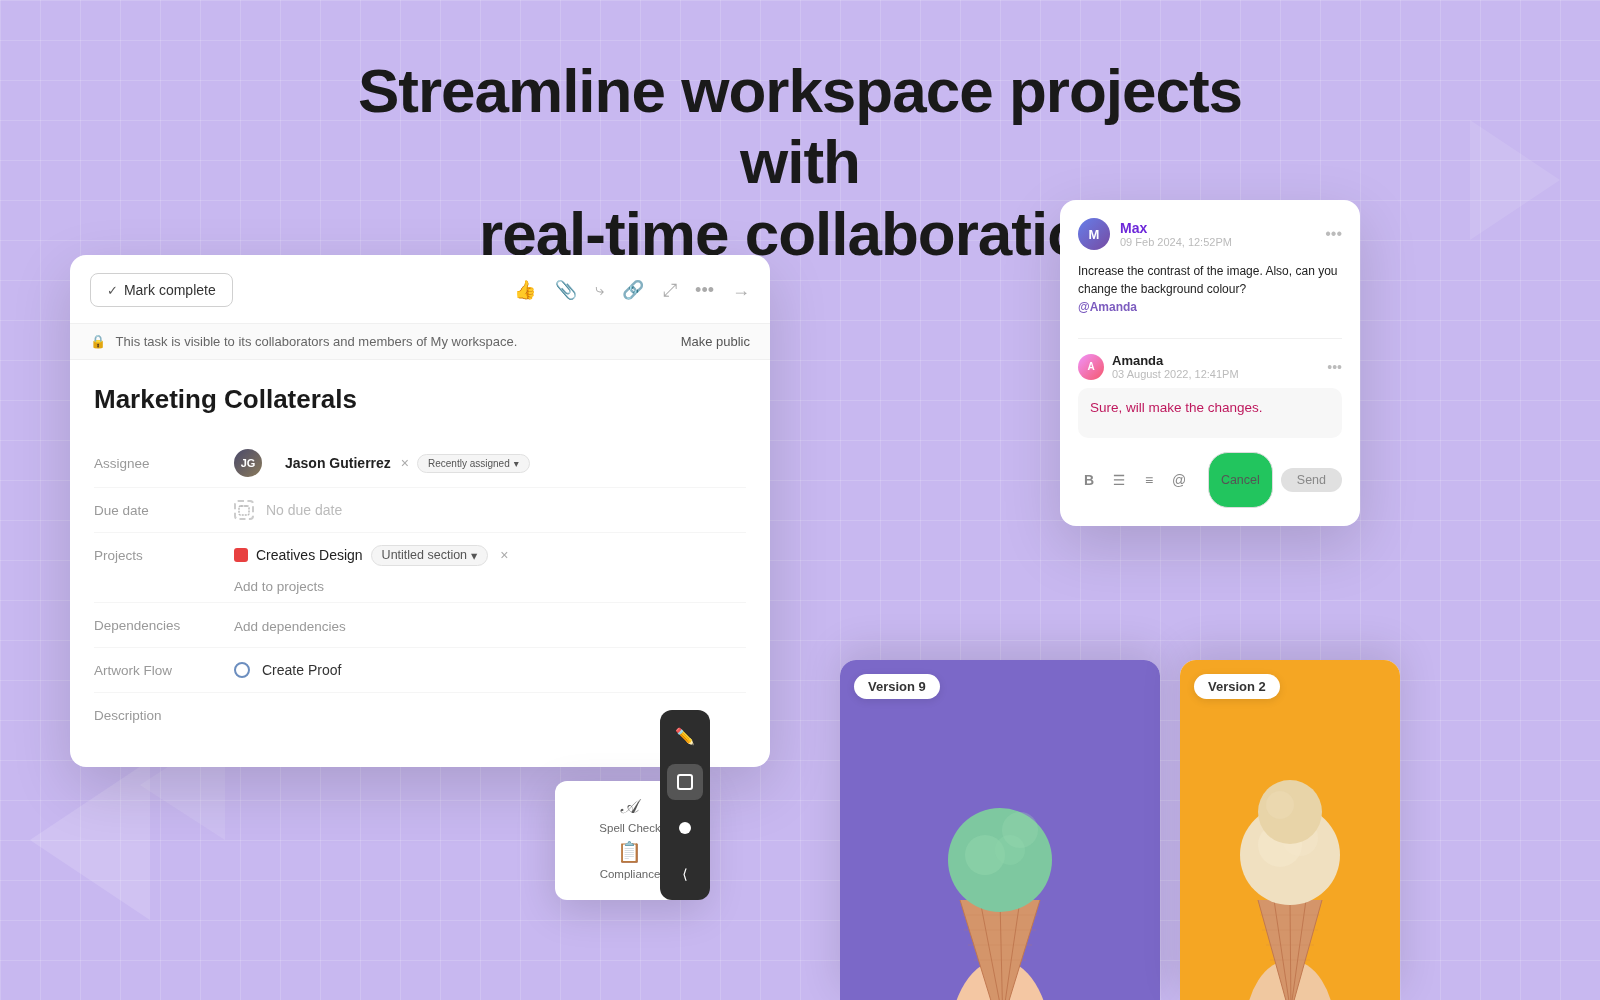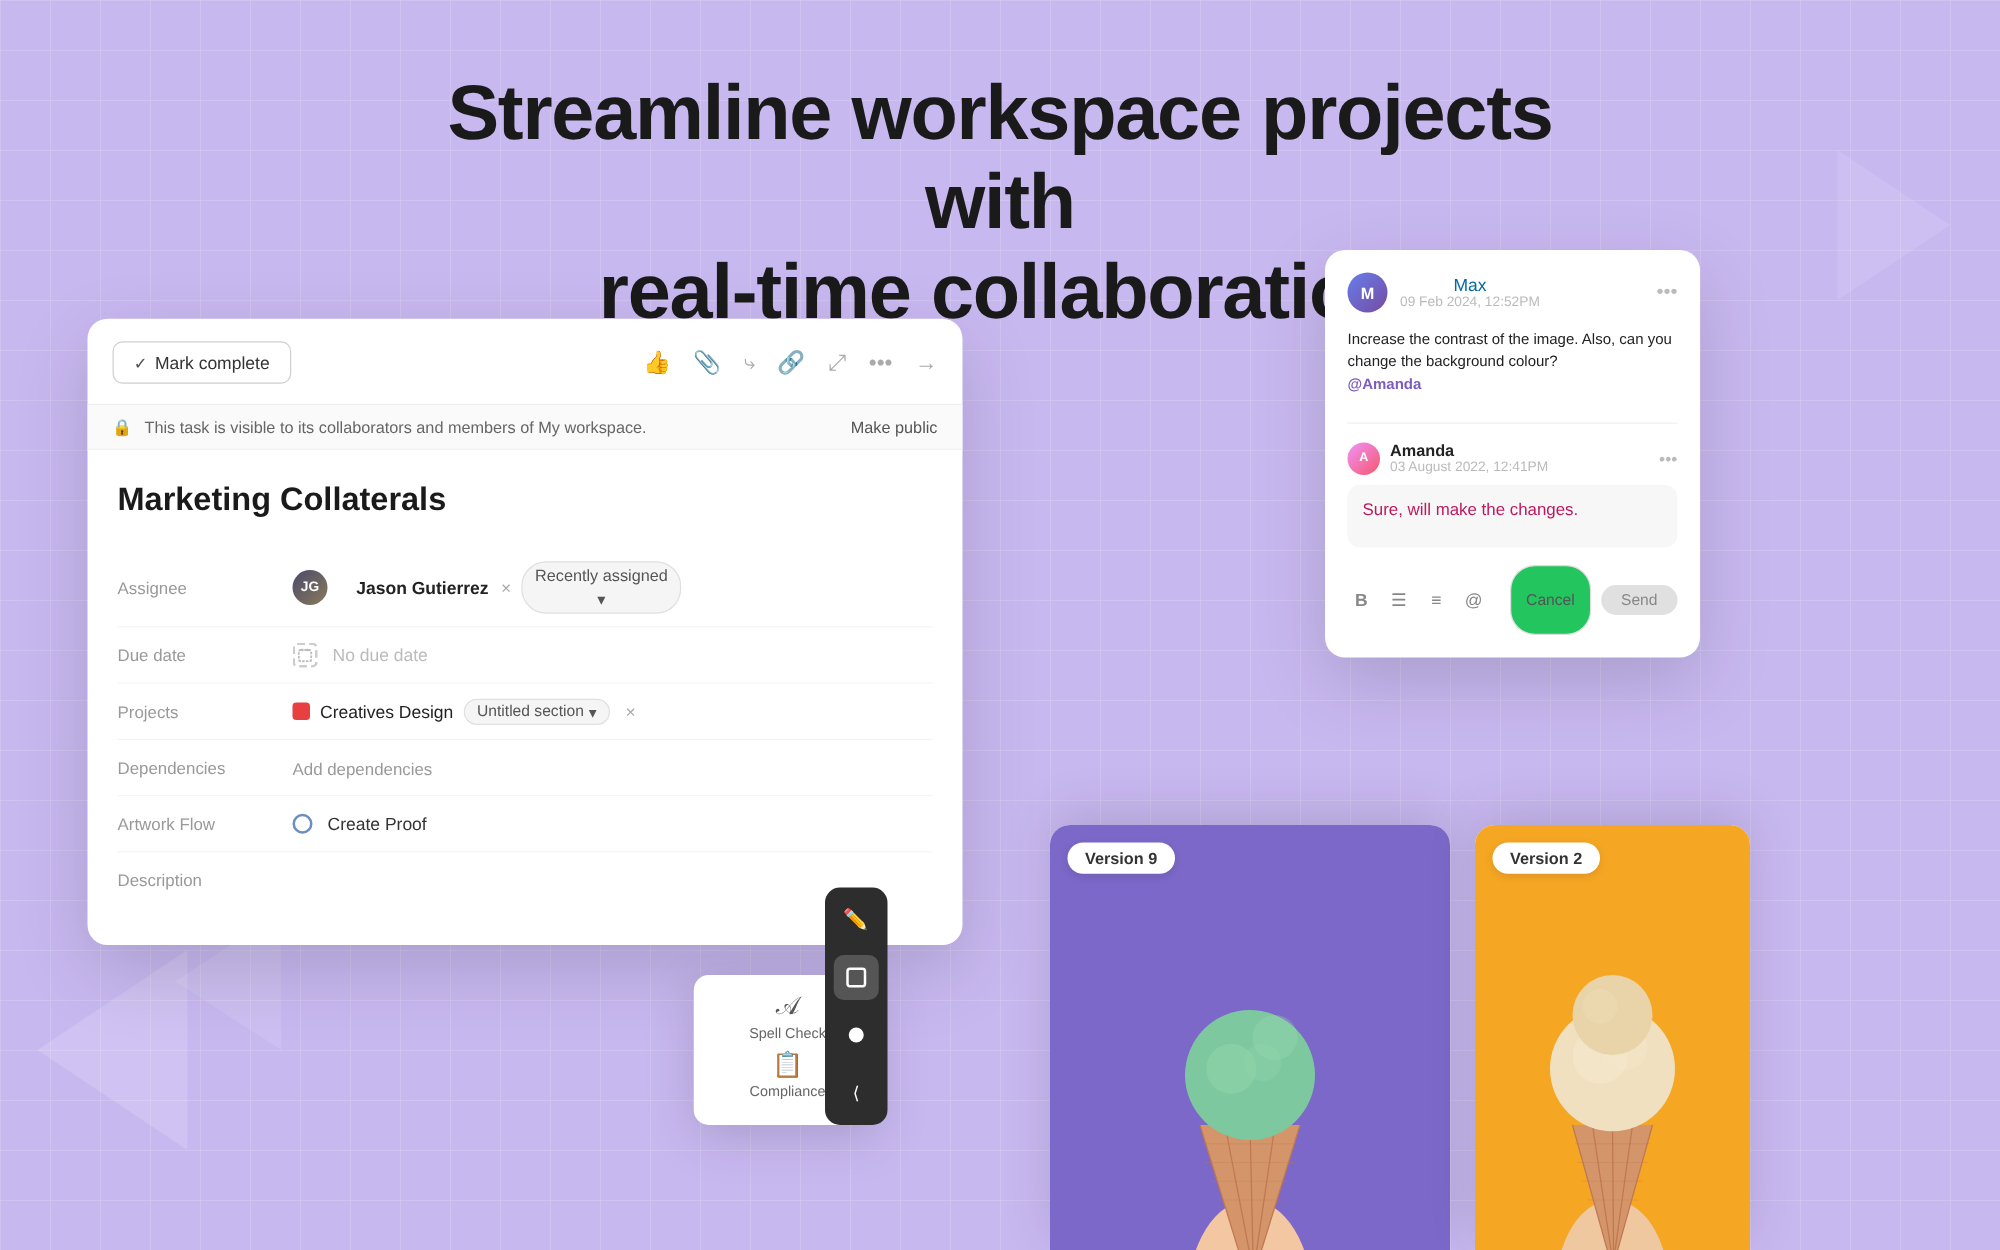--- a/index.html
+++ b/index.html
@@ -202,24 +202,23 @@
     }
 
     .recently-assigned-badge {
       display: flex;
       align-items: center;
       gap: 4px;
       background: #f5f5f5;
       border: 1px solid #e0e0e0;
       border-radius: 20px;
       padding: 3px 10px;
-      font-size: 13px;
+      font-size: 10px;
       color: #555;
       cursor: pointer;
-      flex-direction: column;
     }
 
     .due-date-icon {
       width: 20px;
       height: 20px;
       border: 2px dashed #ccc;
       border-radius: 4px;
       display: flex;
       align-items: center;
       justify-content: center;
@@ -298,24 +297,23 @@
       justify-content: space-between;
       margin-bottom: 12px;
     }
 
     .chat-user-info {
       display: flex;
       flex-direction: column;
     }
 
     .chat-username {
-      font-weight: 400;
+      font-weight: 700;
       font-size: 14px;
-      color: #0369a1;
-      text-align: center;
+      color: #6d28d9;
     }
 
     .chat-timestamp {
       font-size: 11px;
       color: #bbb;
     }
 
     .chat-more-btn {
       color: #bbb;
       cursor: pointer;
@@ -682,20 +680,23 @@
         <div class="field-value">
           <div class="project-color"></div>
           <span class="project-name">Creatives Design</span>
           <div class="section-badge">
             <span>Untitled section</span>
             <span>▾</span>
           </div>
           <span class="remove-project-btn">×</span>
         </div>
       </div>
+      <div style="padding: 0 0 8px 140px;">
+        <span class="add-link">Add to projects</span>
+      </div>
 
       <hr class="field-divider">
 
       <div class="task-field">
         <div class="field-label">Dependencies</div>
         <div class="field-value">
           <span class="add-link">Add dependencies</span>
         </div>
       </div>
 

